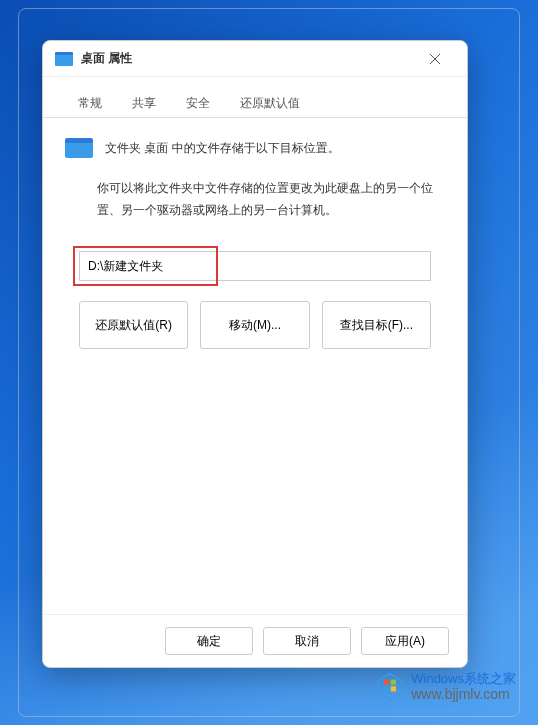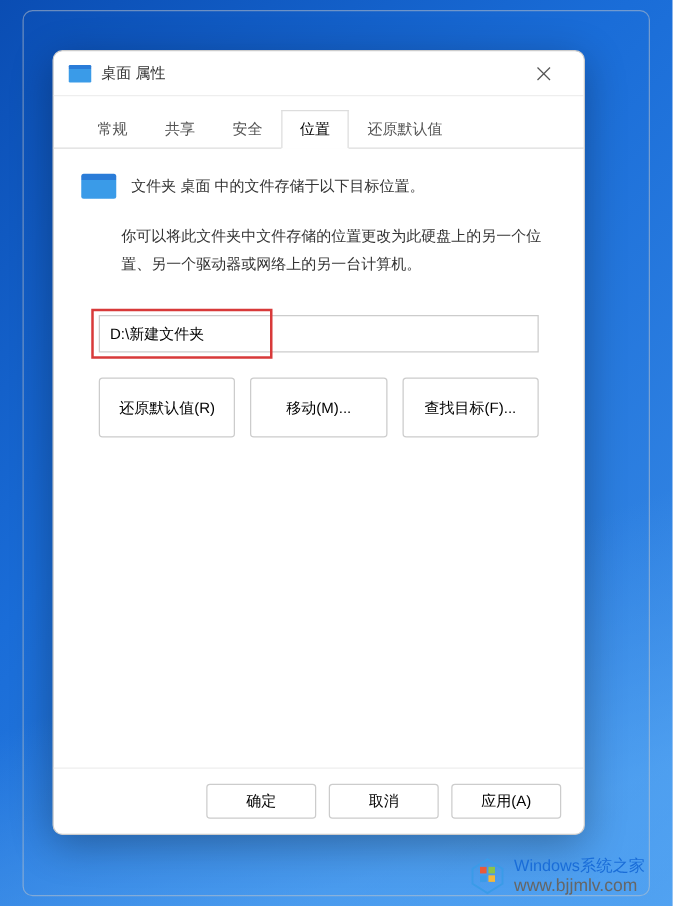--- a/index.html
+++ b/index.html
@@ -46,20 +46,21 @@
       box-shadow: 0 8px 32px rgba(0,0,0,0.3);
       display: flex;
       flex-direction: column;
     }
     .titlebar {
       height: 36px;
       display: flex;
       align-items: center;
       padding: 0 12px;
       border-bottom: 1px solid #eee;
+      font-weight: bold;
     }
     .titlebar-icon {
       width: 18px;
       height: 14px;
       background: linear-gradient(to bottom, #2a7cd8 0%, #2a7cd8 25%, #3a9be8 25%, #3a9be8 100%);
       margin-right: 8px;
       border-radius: 1px;
     }
     .titlebar-text {
       font-size: 12px;
@@ -166,21 +167,21 @@
       width: 88px;
       height: 28px;
       border: 1px solid #ccc;
       background: #fff;
       font-size: 12px;
       cursor: pointer;
       border-radius: 3px;
     }
     .watermark {
       position: absolute;
-      bottom: 8px;
+      bottom: 22px;
       right: 22px;
       display: flex;
       align-items: center;
       gap: 6px;
     }
     .wm-logo {
       width: 30px;
       height: 30px;
     }
     .wm-text {
@@ -211,21 +212,20 @@
         <line x1="1" y1="1" x2="11" y2="11" stroke="#555" stroke-width="1"></line>
         <line x1="11" y1="1" x2="1" y2="11" stroke="#555" stroke-width="1"></line>
       </svg>
     </div>
   </div>
 
   <div class="tabs">
     <div class="tab">常规</div>
     <div class="tab">共享</div>
     <div class="tab">安全</div>
-    <div class="tab active">位置</div>
     <div class="tab">还原默认值</div>
   </div>
 
   <div class="content">
     <div class="folder-row">
       <div class="folder-icon"></div>
       <div>文件夹 桌面 中的文件存储于以下目标位置。</div>
     </div>
 
     <div class="description">你可以将此文件夹中文件存储的位置更改为此硬盘上的另一个位置、另一个驱动器或网络上的另一台计算机。</div>

